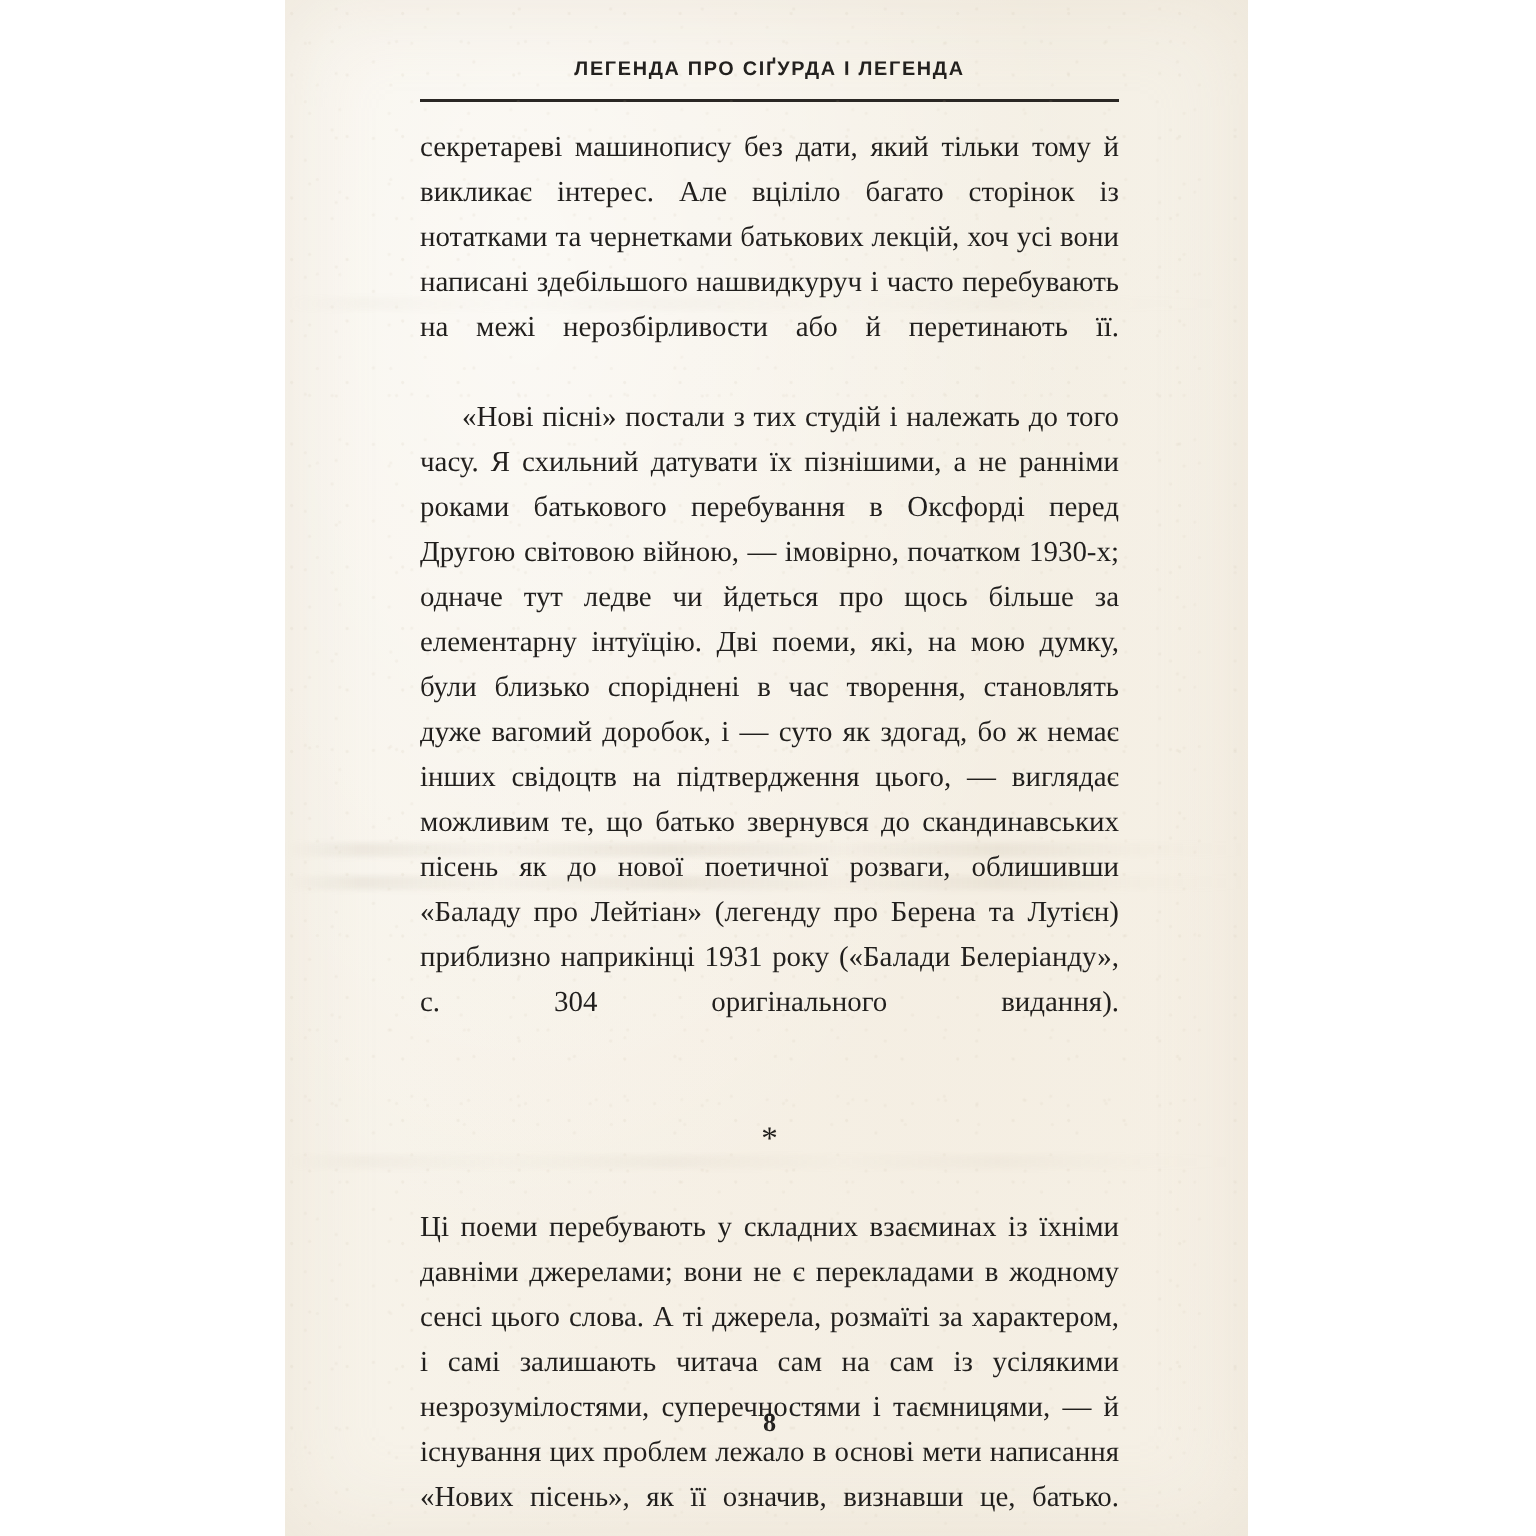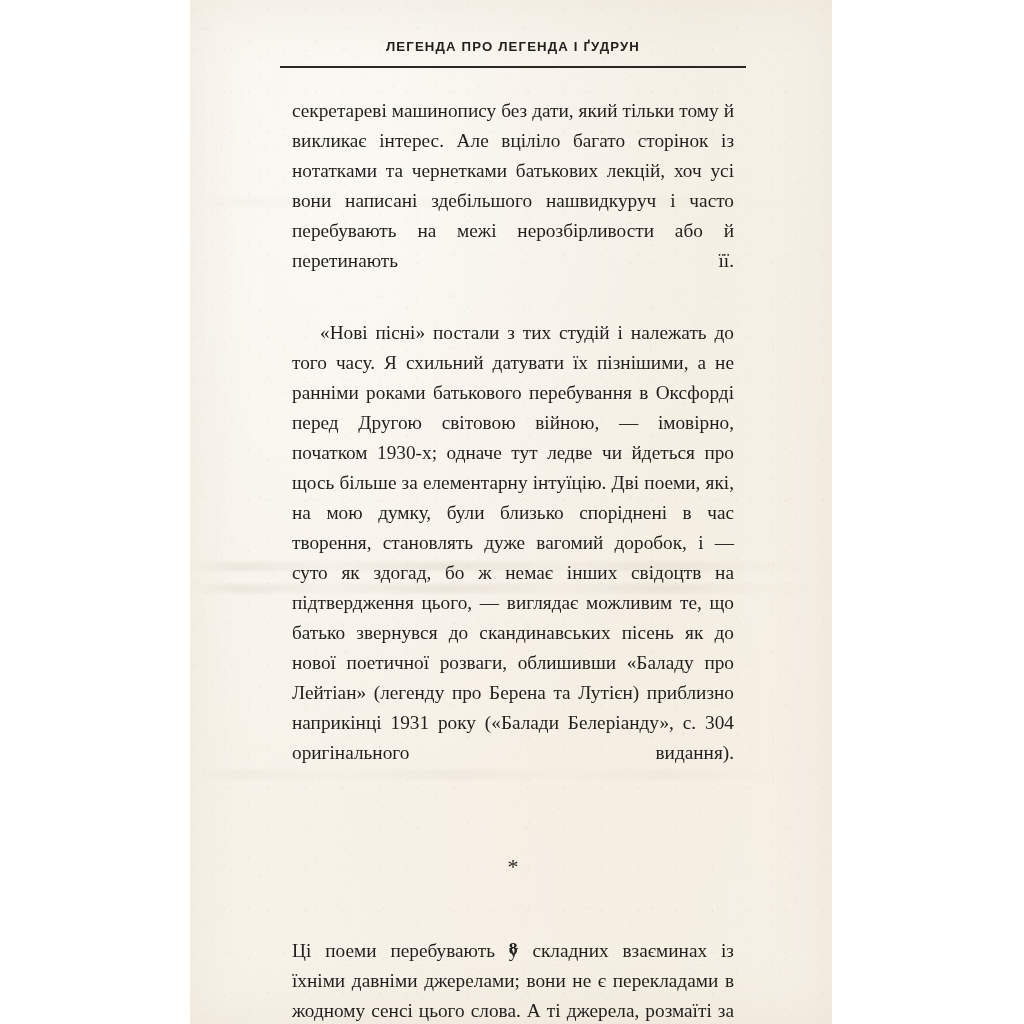--- a/index.html
+++ b/index.html
@@ -115,21 +115,21 @@
     font-size: 19.3px;
     line-height: 30.0px;
     color: #211f1d;
     text-align: justify;
     text-justify: inter-word;
     -webkit-hyphens: none;
     hyphens: none;
   }
 
   #body-text p {
-    margin: 12px;
+    margin: 0;
   }
 
   #body-text p.indent {
     text-indent: 1.45em;
   }
 
   
   #body-text p::after {
     content: "";
     display: inline-block;
@@ -170,21 +170,21 @@
   <div id="page-sheet">
 
     <div class="showthrough" style="top:562px;"></div>
     <div class="showthrough" style="top:584px;"></div>
     <div class="showthrough" style="top:770px; opacity:.5;"></div>
     <div class="showthrough" style="top:198px; opacity:.35;"></div>
 
     <div id="text-column">
 
       <div id="running-head">
-        <span class="rh-text">ЛЕГЕНДА ПРО ЛЕГЕНДА І ҐУДРУН</span>
+        <span class="rh-text">ЛЕГЕНДА ПРО СІҐУРДА І ЛЕГЕНДА</span>
       </div>
 
       <div id="header-rule"></div>
 
       <div id="body-text">
 
         <p>секретареві машинопису без дати, який тільки тому й викликає інтерес. Але вціліло багато сторінок із нотатками та чернетками батькових лекцій, хоч усі вони написані здебільшого нашвидкуруч і часто перебувають на межі нерозбірливости або й перетинають її.</p>
 
         <p class="indent">«Нові пісні» постали з тих студій і належать до того часу. Я схильний датувати їх пізнішими, а не ранніми роками батькового перебування в Оксфорді перед Другою світовою війною, — імовірно, початком 1930-х; одначе тут ледве чи йдеться про щось більше за елементарну інтуїцію. Дві поеми, які, на мою думку, були близько споріднені в час творення, становлять дуже вагомий доробок, і — суто як здогад, бо ж немає інших свідоцтв на підтвердження цього, — виглядає можливим те, що батько звернувся до скандинавських пісень як до нової поетичної розваги, облишивши «Баладу про Лейтіан» (легенду про Берена та Лутієн) приблизно наприкінці 1931 року («Балади Белеріанду», с. 304 оригінального видання).</p>
 

